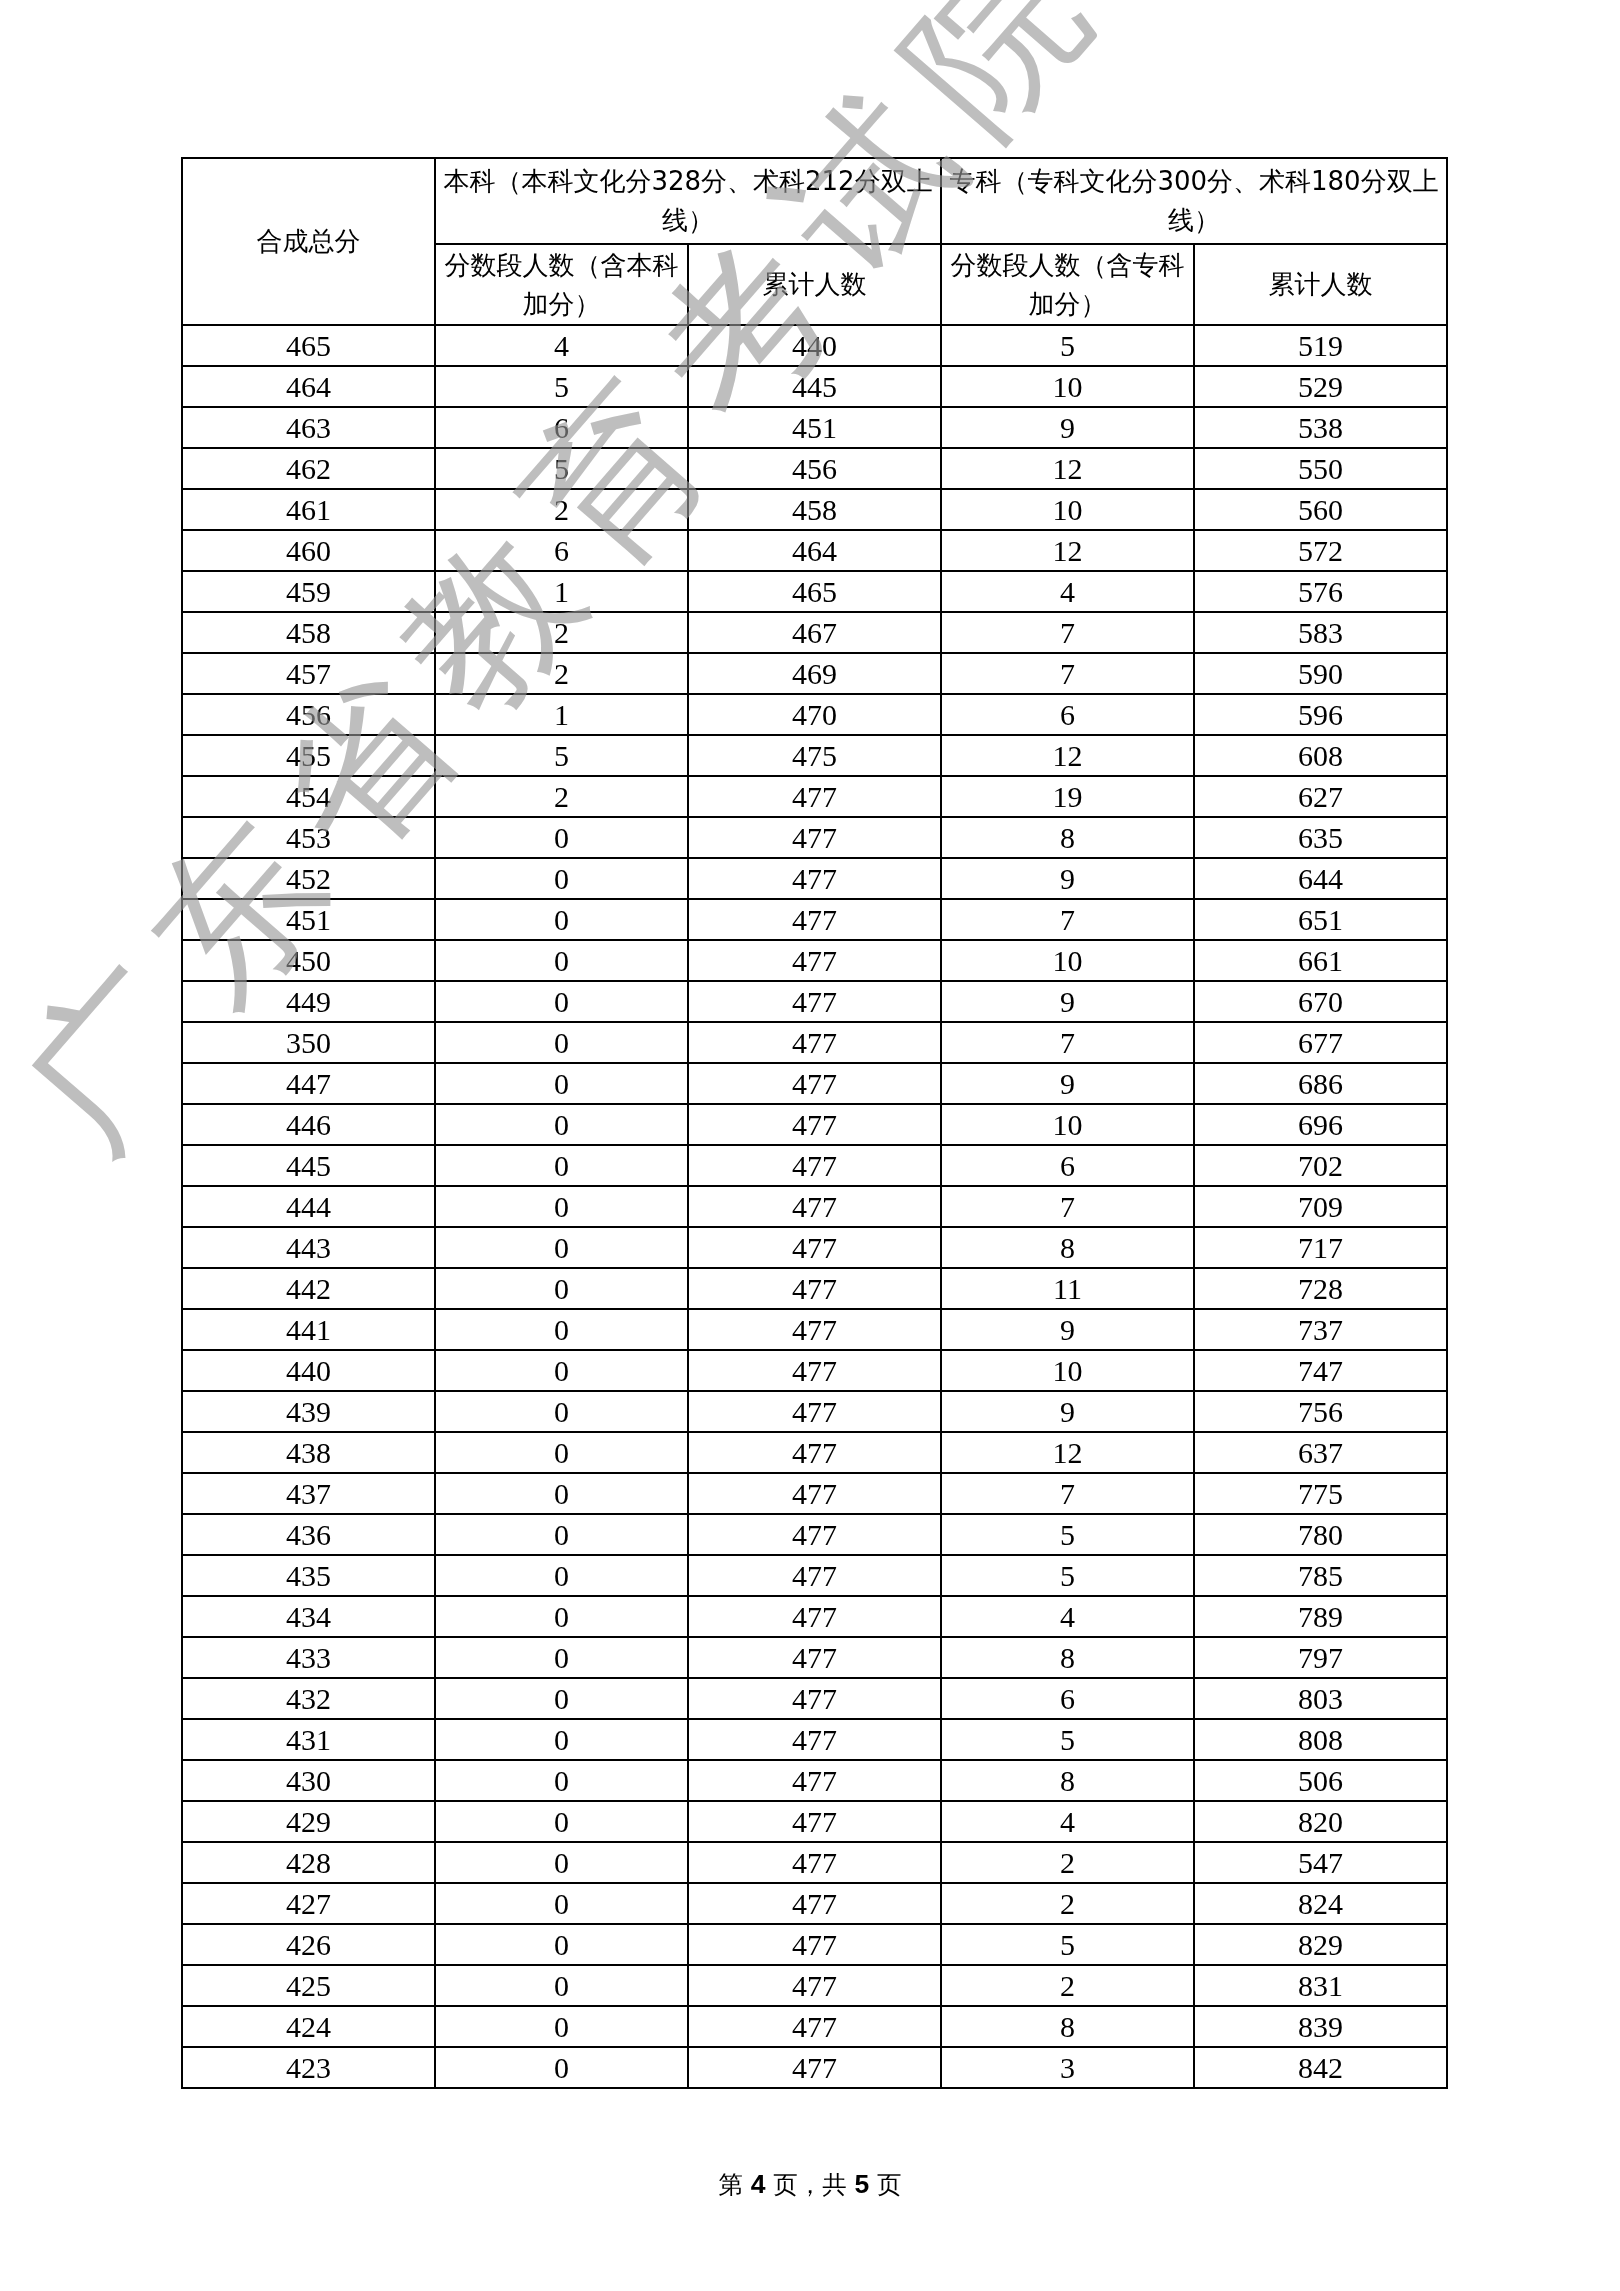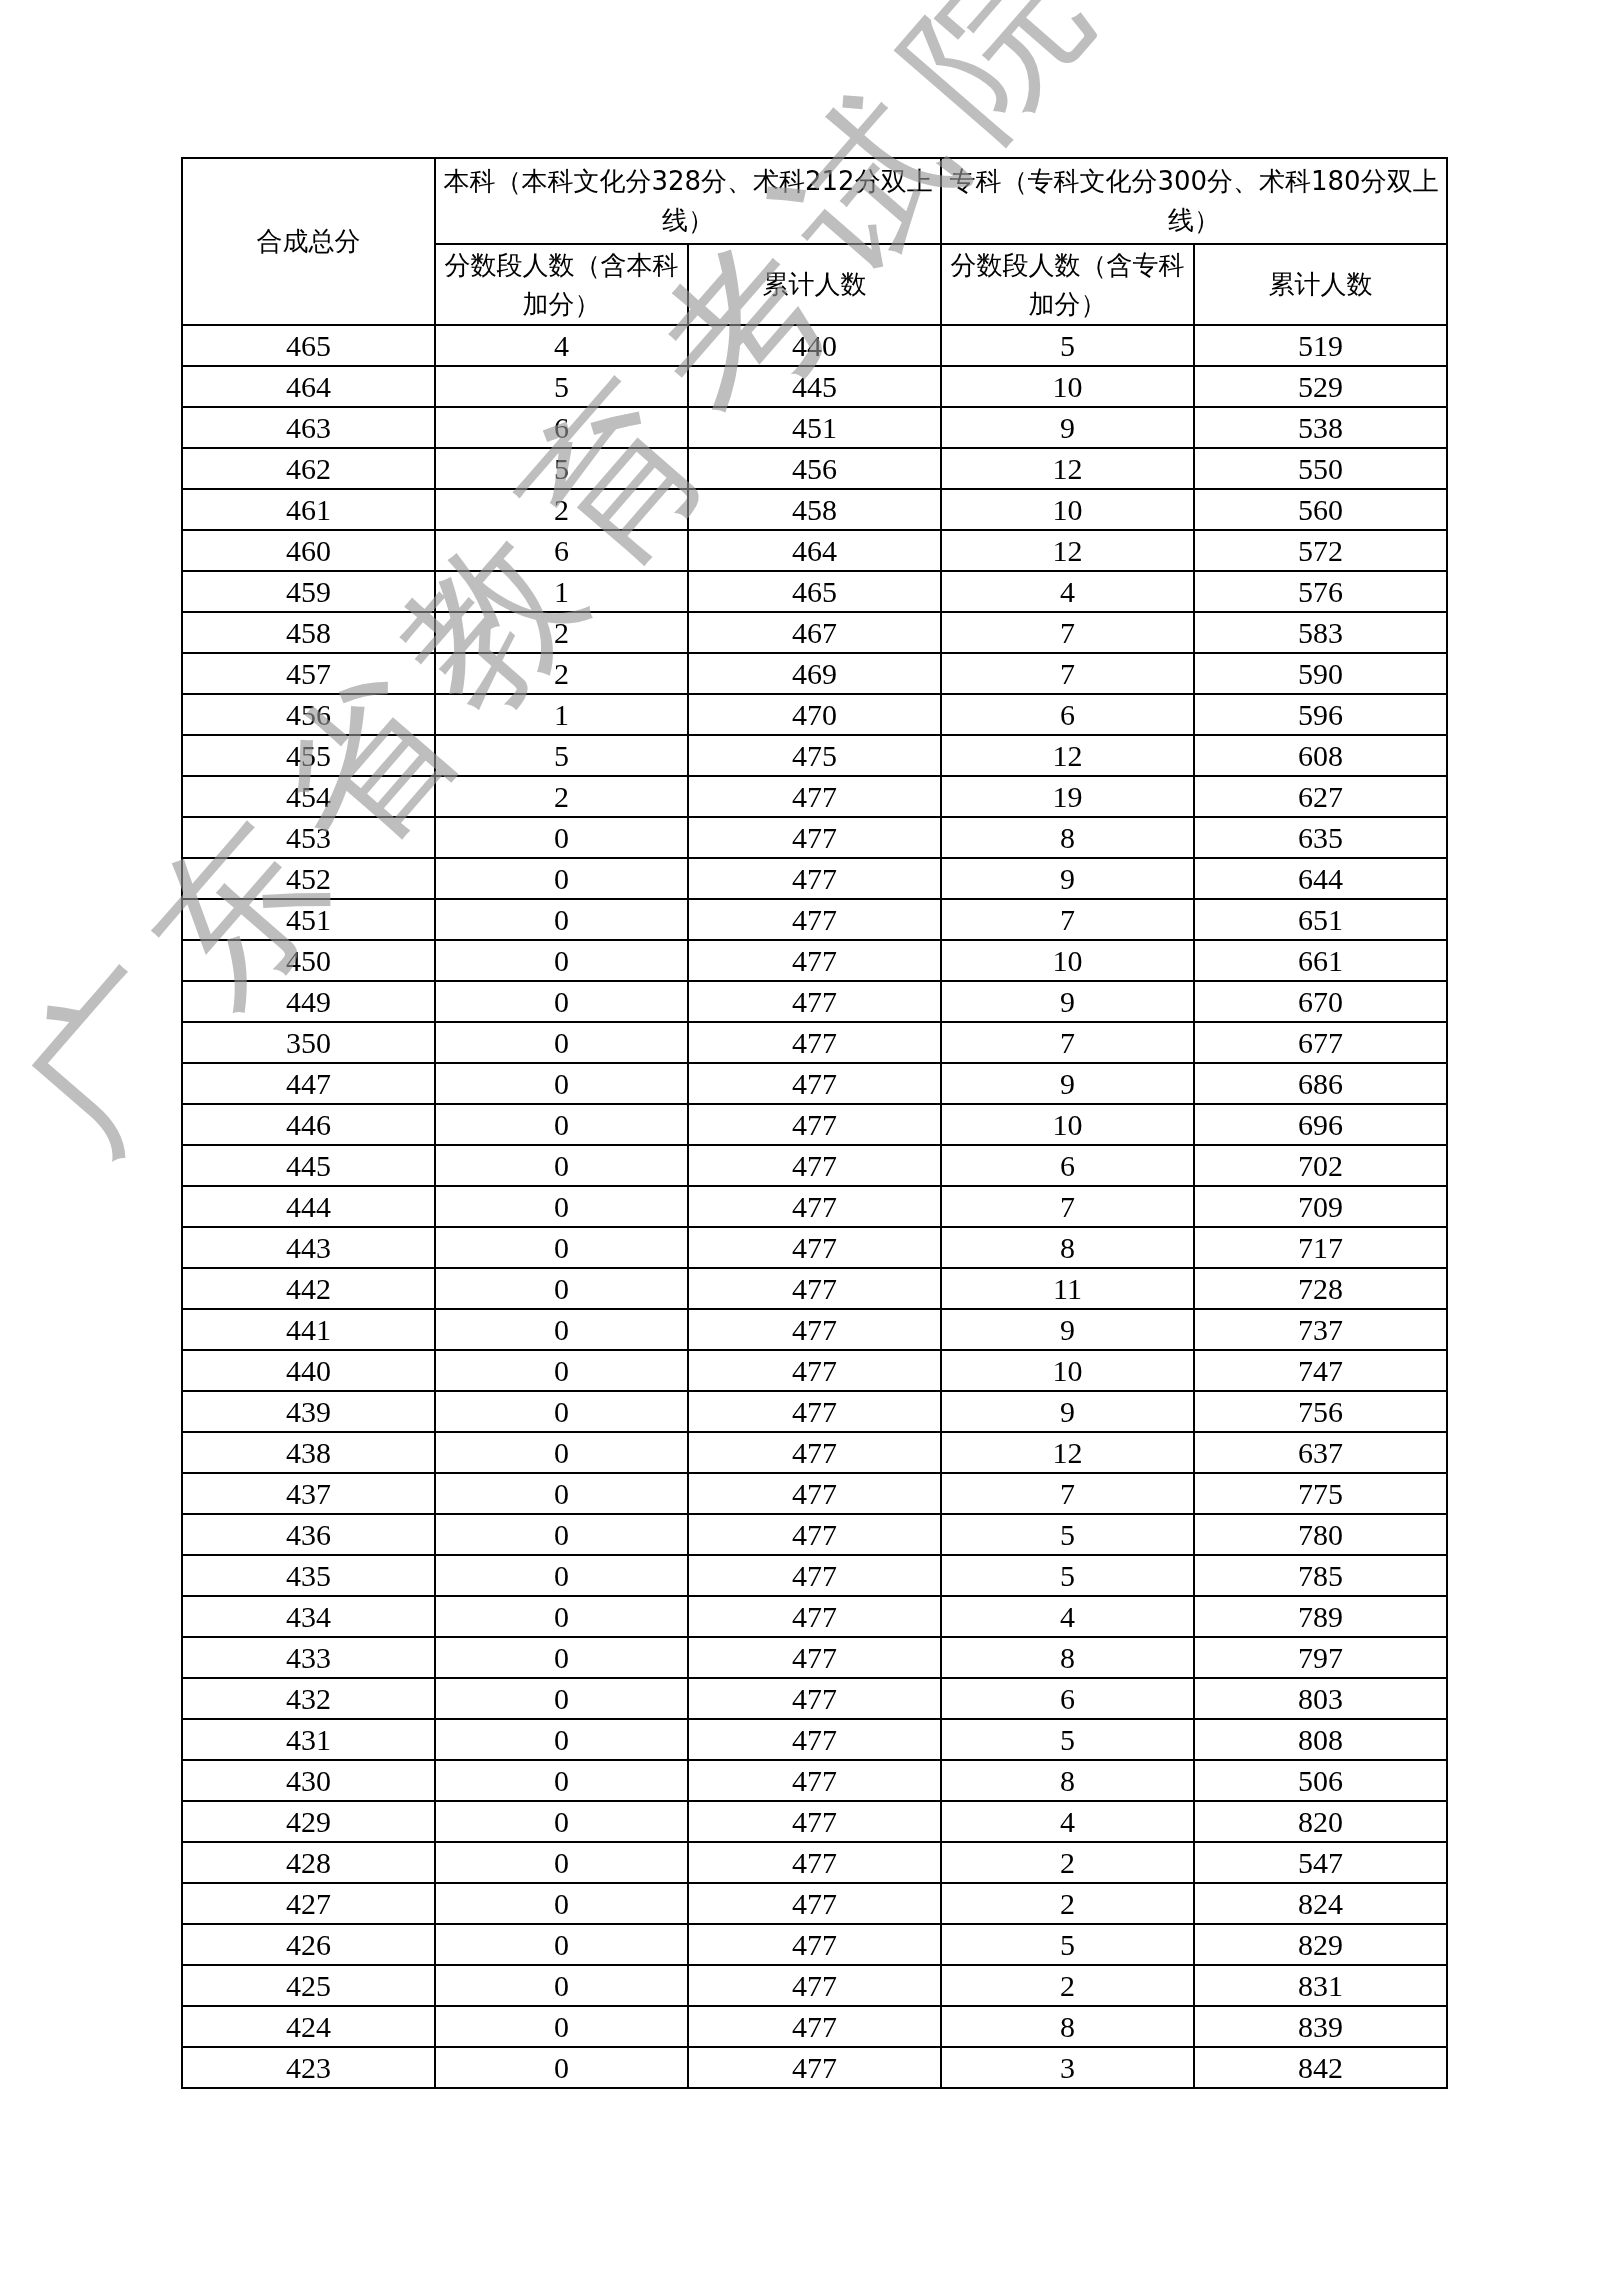--- a/index.html
+++ b/index.html
@@ -366,14 +366,21 @@
           <td>3</td>
           <td>842</td>
         </tr>
       </tbody>
   </table>
 
   <div class="watermark">
     <div class="wm-text">广东省教育考试院</div>
   </div>
 
+  <div class="footer">
+    <span>第</span>
+    <span class="num">4</span>
+    <span>页，共</span>
+    <span class="num">5</span>
+    <span>页</span>
+  </div>
 </div>
 
 
 </body></html>

